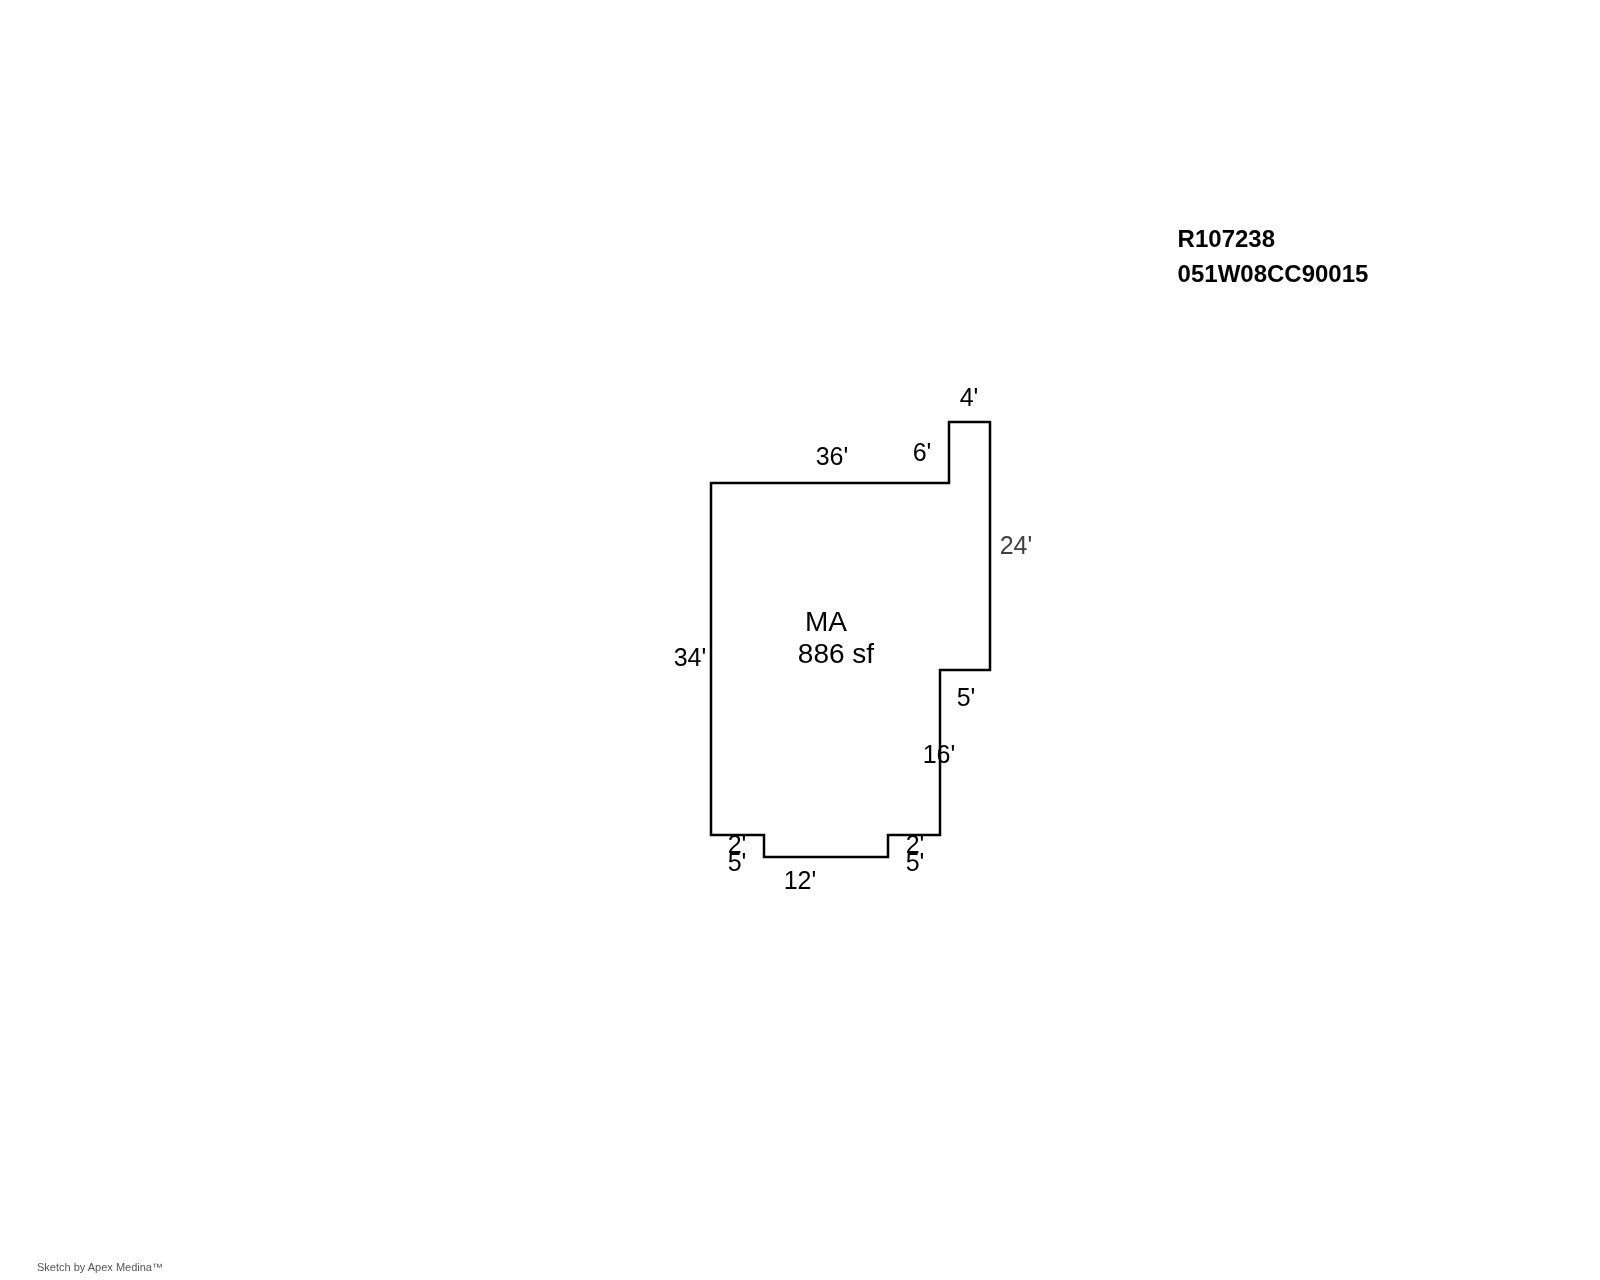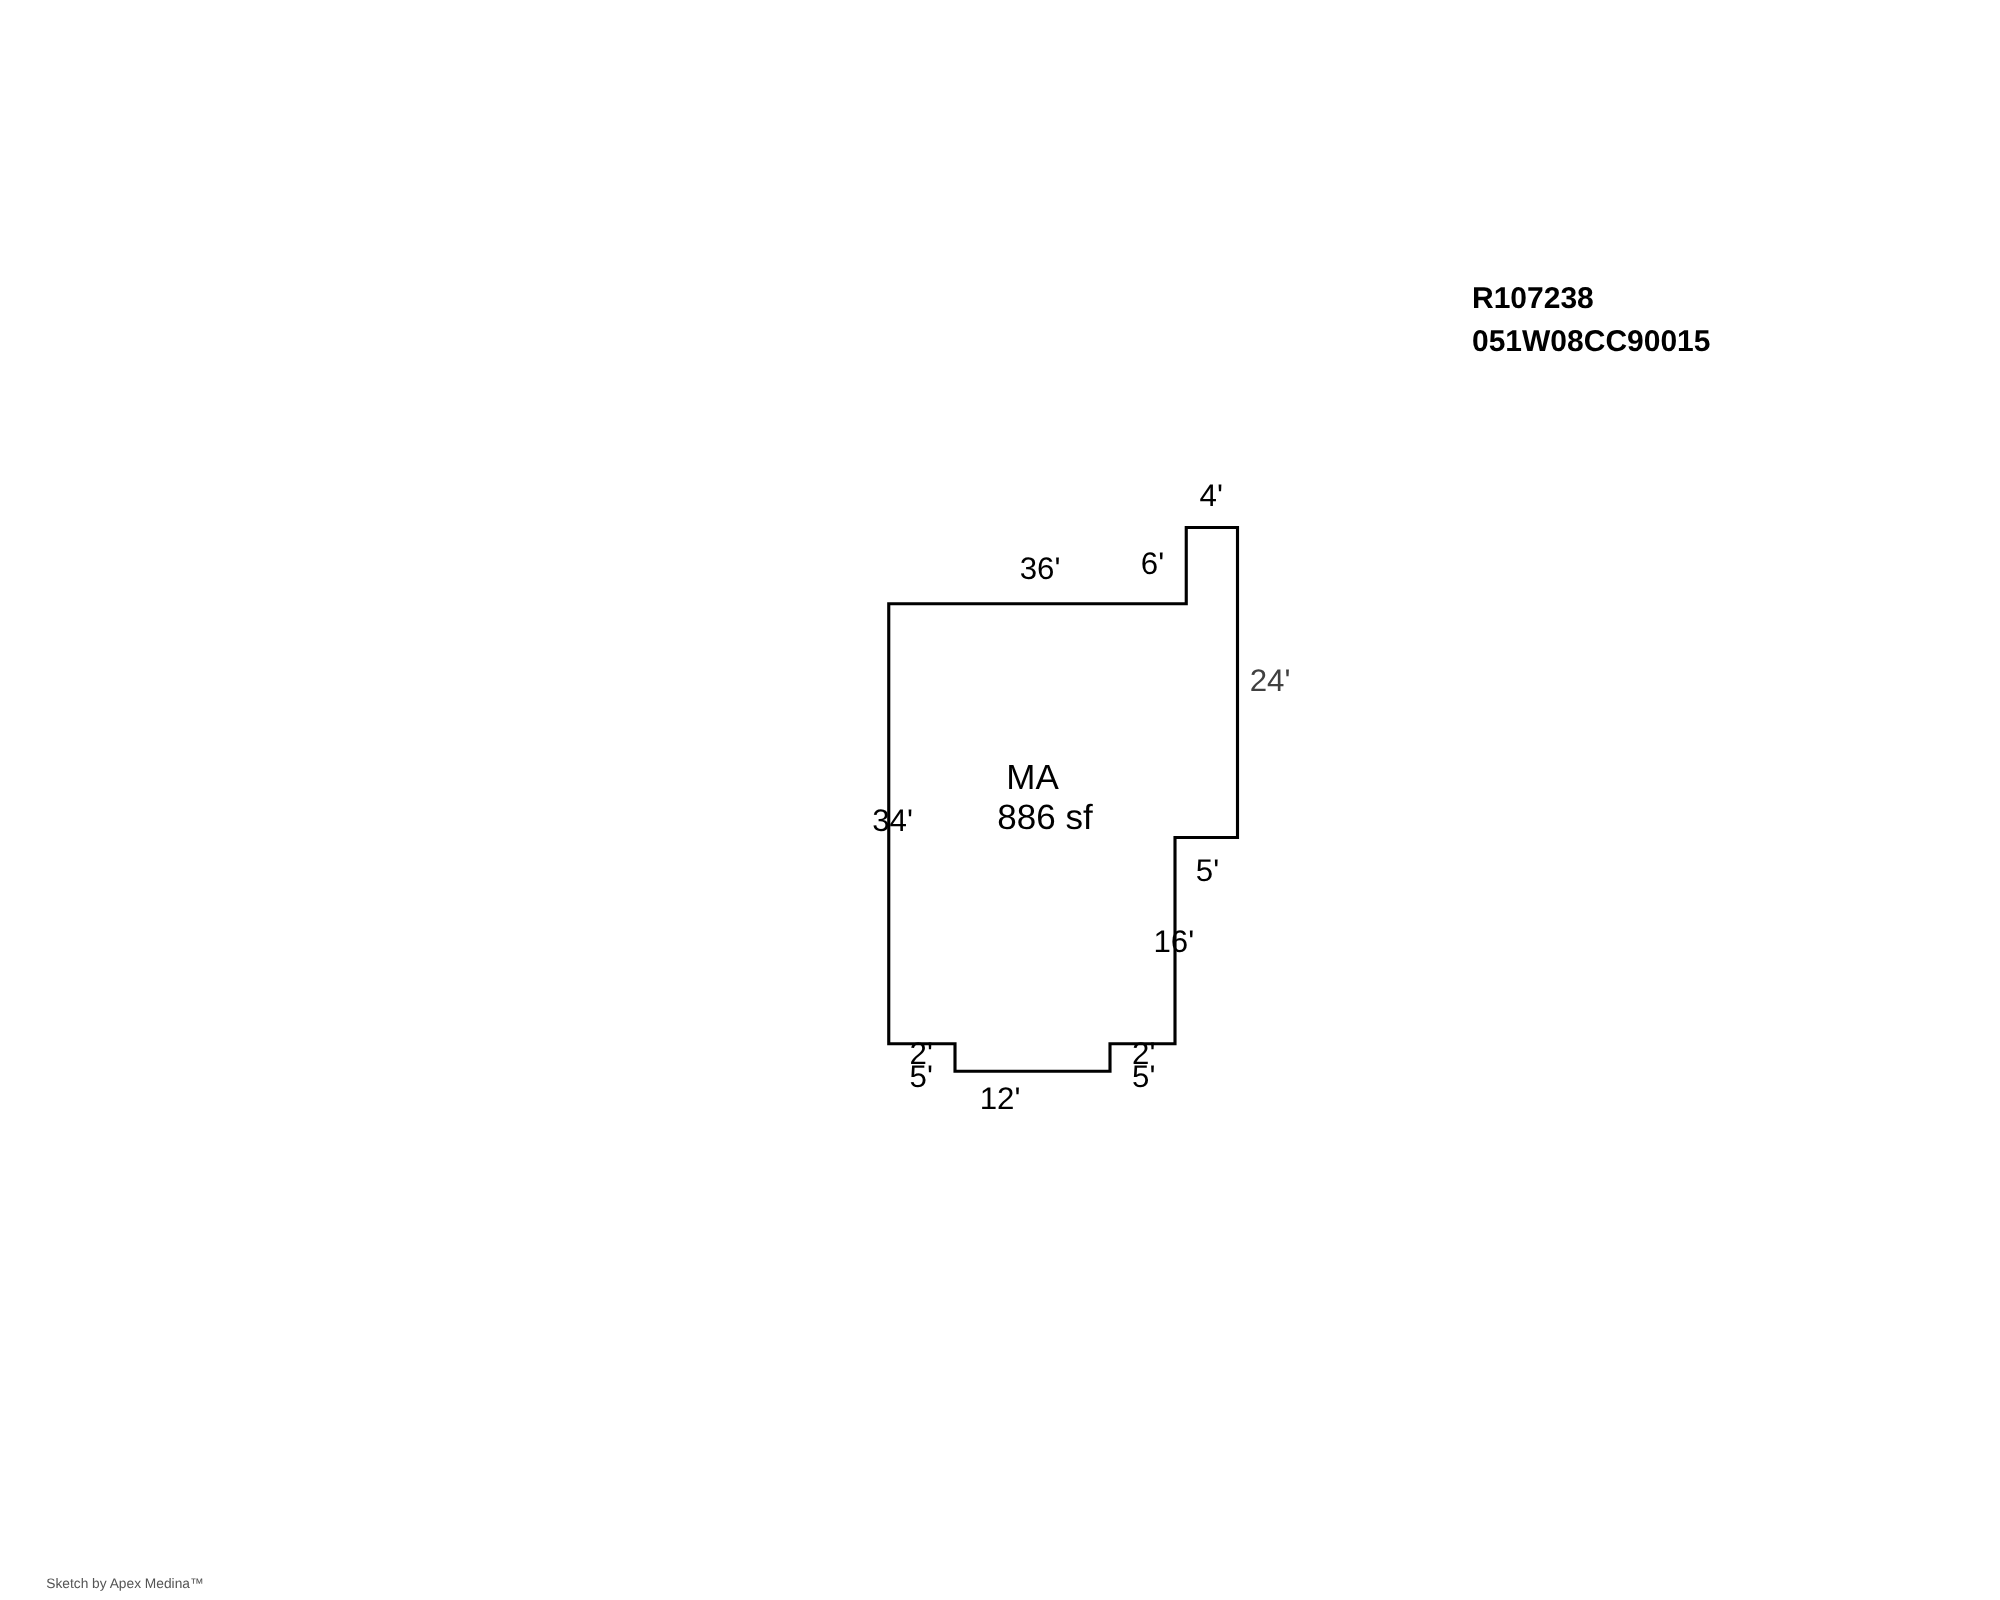--- a/index.html
+++ b/index.html
@@ -65,21 +65,21 @@
 
   <svg class="outline" width="1600" height="1280" viewBox="0 0 1600 1280">
     <polygon fill="none" stroke="#000000" stroke-width="2.5" stroke-linejoin="miter" points="711,483 949,483 949,422 990,422 990,670 940,670 940,835 888,835 888,857 764,857 764,835 711,835"></polygon>
   </svg>
 
   <div id="dim-labels">
       <div class="dim" style="left: 969px; top: 397px; color: rgb(0, 0, 0);">4'</div>
       <div class="dim" style="left: 832px; top: 456px; color: rgb(0, 0, 0);">36'</div>
       <div class="dim" style="left: 922px; top: 452px; color: rgb(0, 0, 0);">6'</div>
       <div class="dim" style="left: 1016px; top: 545px; color: #404040;">24'</div>
-      <div class="dim" style="left: 690px; top: 657px; color: rgb(0, 0, 0); margin-left: 24px;">34'</div>
+      <div class="dim" style="left: 690px; top: 657px; color: rgb(0, 0, 0);">34'</div>
       <div class="dim" style="left: 966px; top: 697px; color: rgb(0, 0, 0);">5'</div>
       <div class="dim" style="left: 939px; top: 754px; color: rgb(0, 0, 0);">16'</div>
       <div class="dim" style="left: 737px; top: 844px; color: rgb(0, 0, 0);">2'</div>
       <div class="dim" style="left: 737px; top: 862px; color: rgb(0, 0, 0);">5'</div>
       <div class="dim" style="left: 915px; top: 844px; color: rgb(0, 0, 0);">2'</div>
       <div class="dim" style="left: 915px; top: 862px; color: rgb(0, 0, 0);">5'</div>
       <div class="dim" style="left: 800px; top: 880px; color: rgb(0, 0, 0);">12'</div>
     </div>
 
   <div class="room" style="left: 826px; top: 622px;">MA</div>

